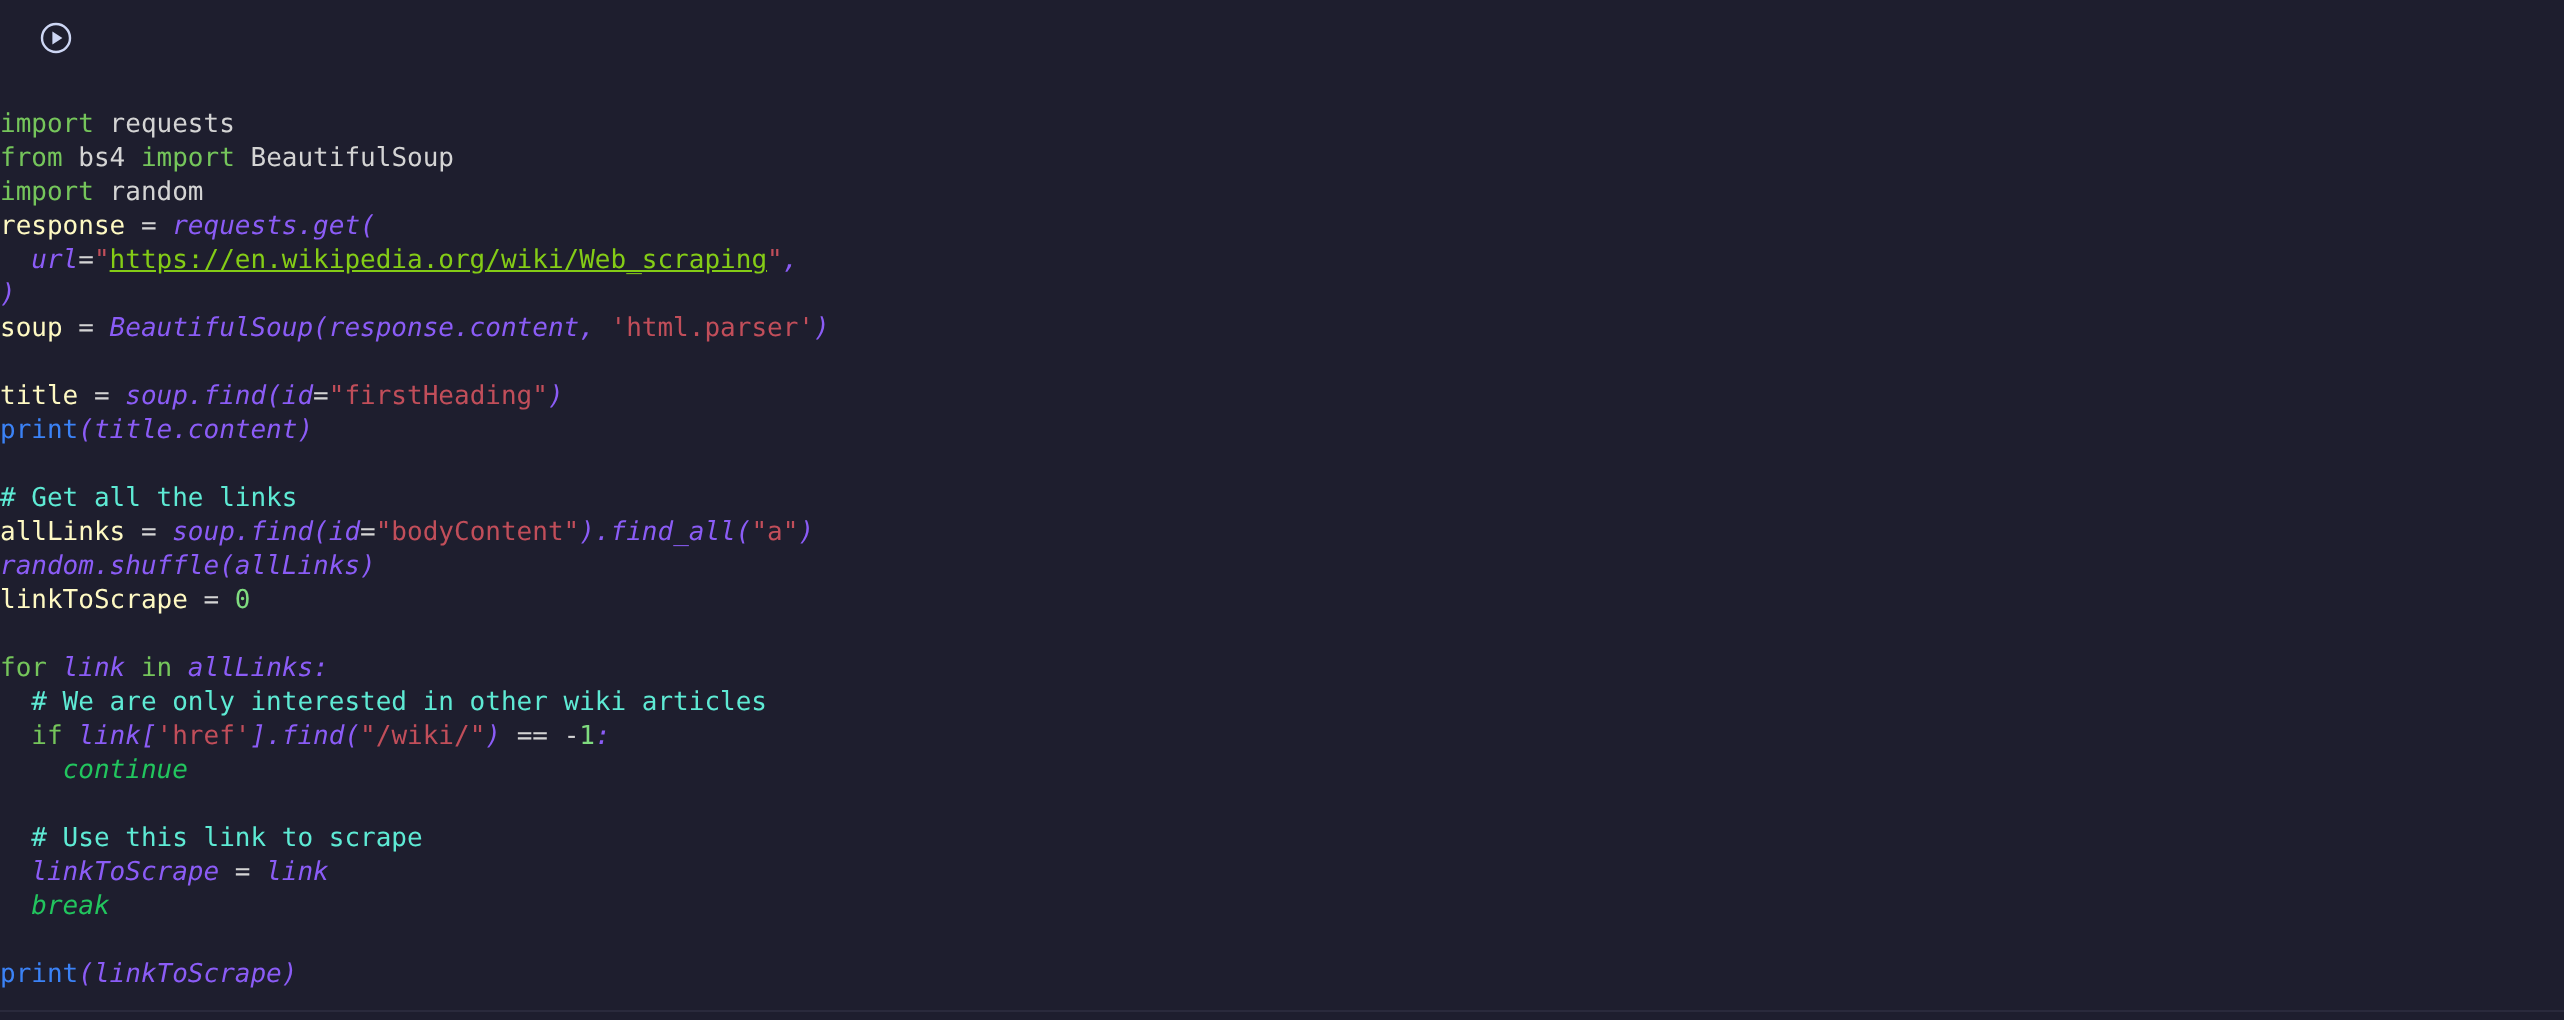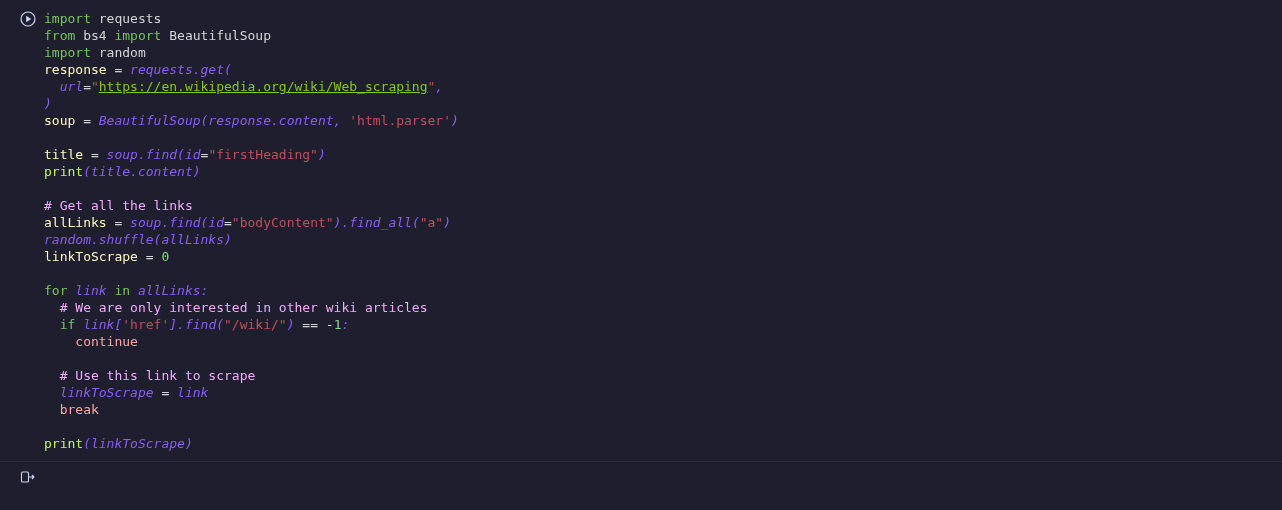--- a/index.html
+++ b/index.html
@@ -8,20 +8,21 @@
     height: 510px;
     background: #1e1e2e;
     font-family: "Consolas", "Menlo", "Monaco", monospace;
     font-size: 13px;
     color: #cdd6f4;
     overflow: hidden;
   }
   .cell {
     display: flex;
     align-items: flex-start;
+    flex-direction: column;
   }
   .cell-code {
     padding-top: 9px;
     border-top: 1px solid rgba(0,0,0,0);
   }
   .gutter {
     width: 44px;
     flex: 0 0 44px;
     display: flex;
     justify-content: flex-end;
@@ -46,23 +47,23 @@
     white-space: pre;
     color: #c9c9d1;
   }
   .tok-kw     { color: #75c55b; }
   .tok-mod    { color: #d4d4d4; }
   .tok-def    { color: #fef9c3; }
   .tok-op     { color: #d4d4d4; }
   .tok-num    { color: #7fdb7f; }
   .tok-str    { color: #c14e5a; }
   .tok-url    { color: #84cc16; text-decoration: underline; }
-  .tok-comment{ color: #f0abfc; }
-  .tok-builtin{ color: #bef264; }
-  .tok-flow   { color: #fca5a5; }
+  .tok-comment{ color: #5eead4; }
+  .tok-builtin{ color: #3b82f6; }
+  .tok-flow   { color: #22c55e; font-style: italic; }
   .tok-plain  { color: #8b5cf6; font-style: italic; }
 </style>
 </head>
 <body>
 
 <div class="cell cell-code">
   <div class="gutter">
     <span>
       <svg width="16" height="16" viewBox="0 0 16 16">
         <circle cx="8" cy="8" r="7" fill="none" stroke="#cdd6f4" stroke-width="1.2"></circle>

